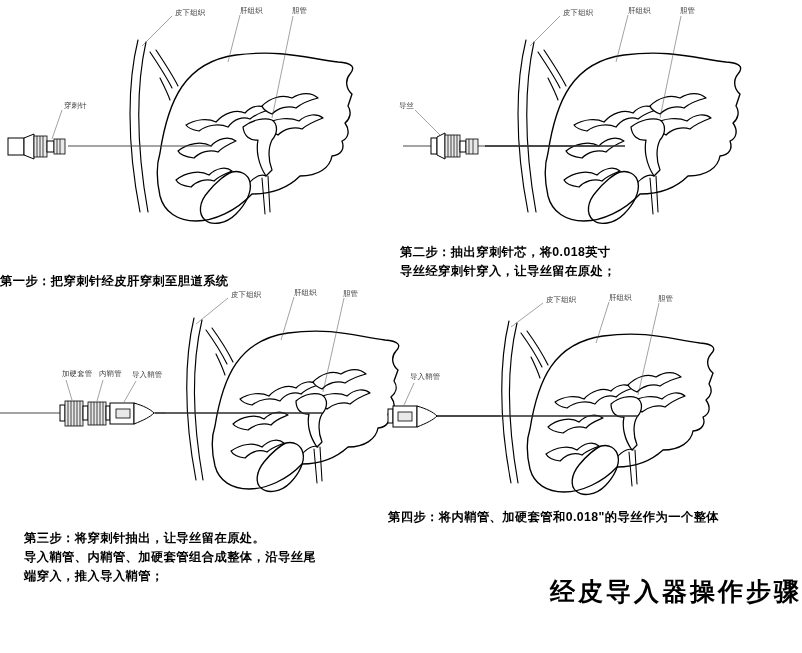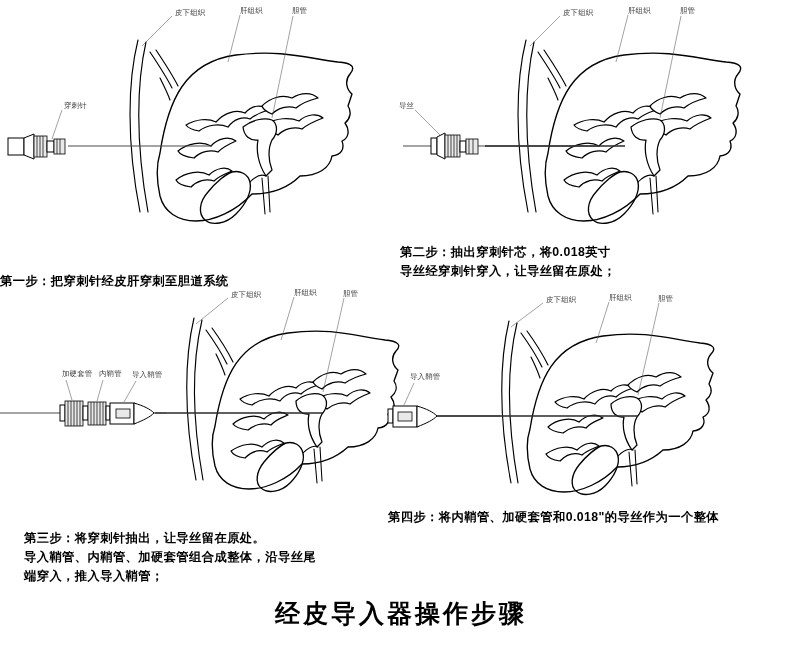--- a/index.html
+++ b/index.html
@@ -22,22 +22,22 @@
     text-align:left;
     letter-spacing:0.4px;
     color:#000;
   }
   #caption-1{left:0;top:255px;width:400px;margin-top:17px;}
   #caption-2{left:400px;top:243px;width:400px;}
   #caption-3{left:0;top:529px;width:388px;margin-left:24px;}
   #caption-4{left:388px;top:508px;width:414px;}
 
   #main-title{
-    position:absolute;left:0;top:597px;width:802px;
-    text-align:center;
+    position:absolute;left:0;top:575px;width:802px;
+    text-align:right;
     font-size:25px;
     font-weight:bold;
     letter-spacing:3px;
     color:#000;
   }
 
   svg{display:block;overflow:visible;}
   .lbl{font-size:7.4px;font-family:"Liberation Sans","DejaVu Sans",sans-serif;fill:#3a3a3a;letter-spacing:0.2px;}
   .leader{stroke:#555;stroke-width:.55;fill:none;}
   .organ{stroke:#000;stroke-width:1.35;fill:none;stroke-linejoin:round;stroke-linecap:round;}

